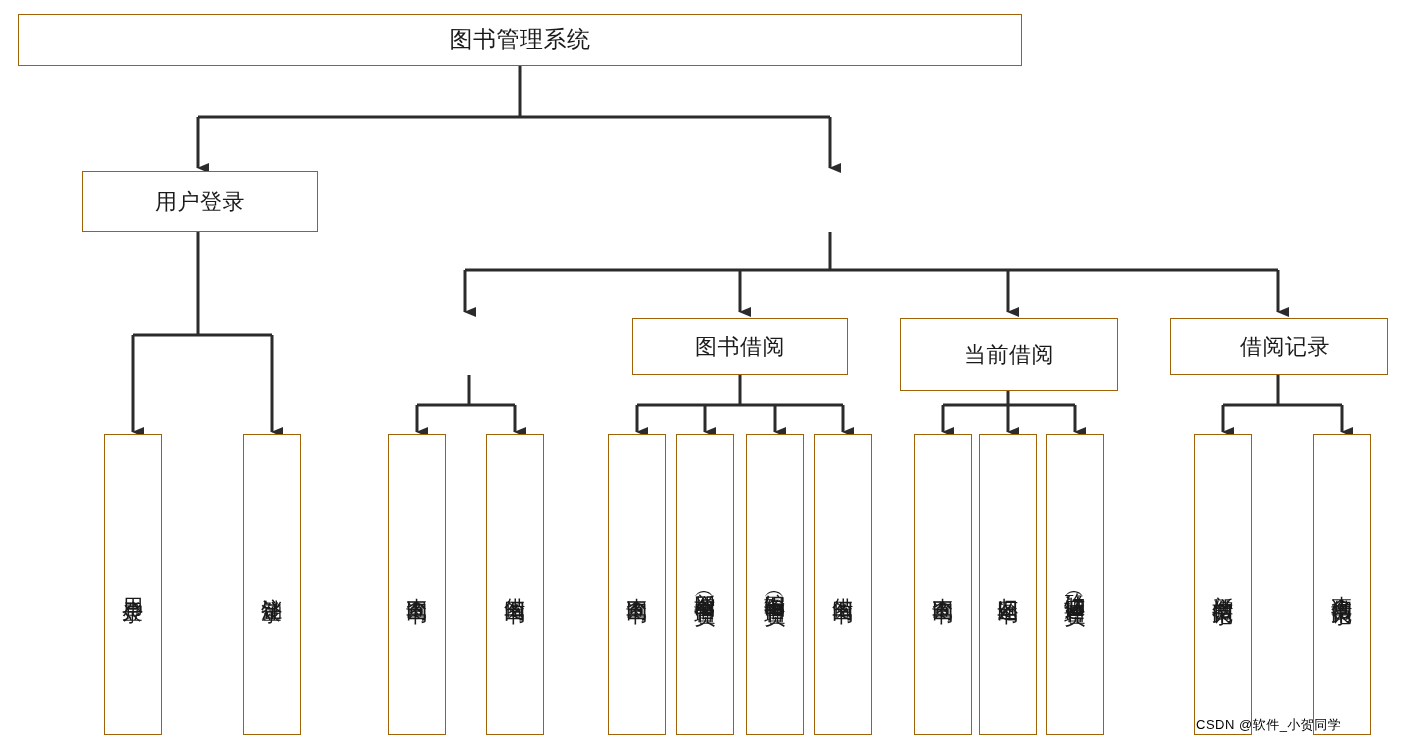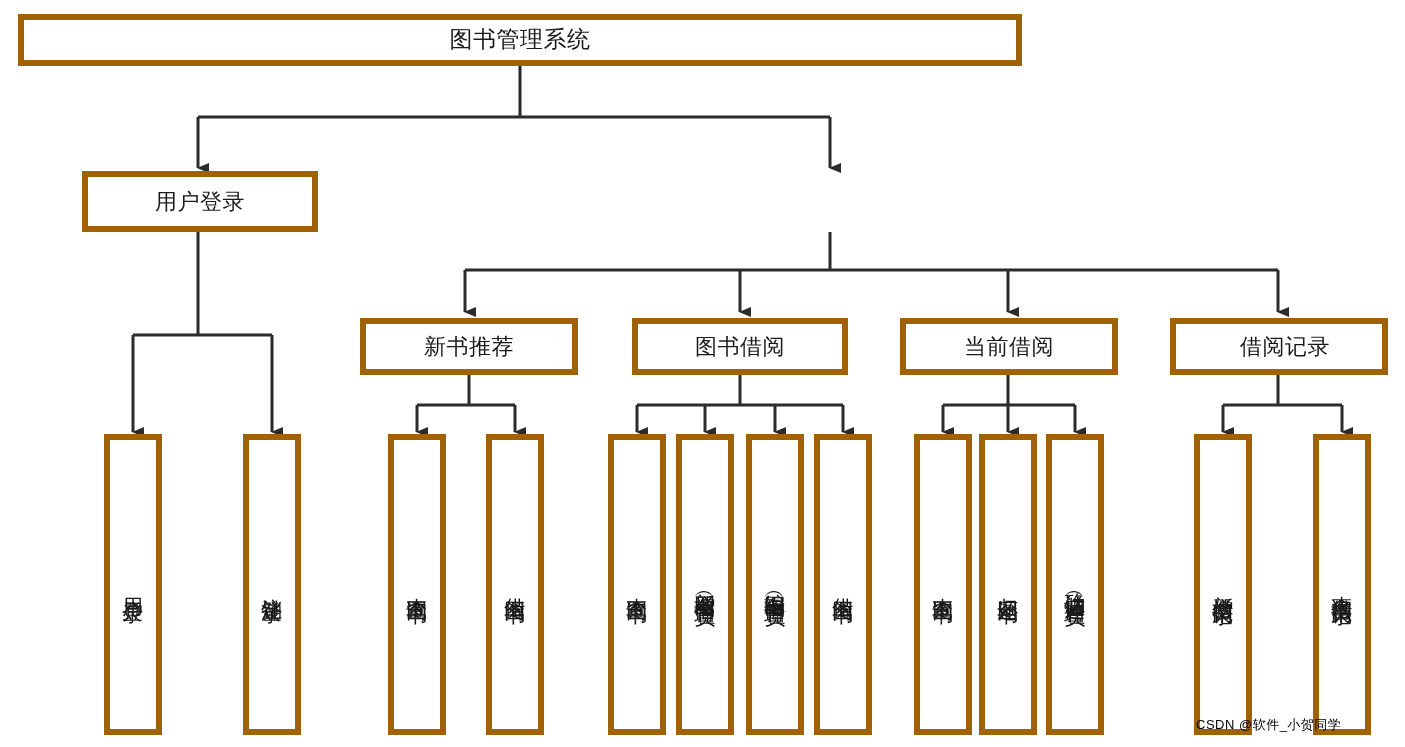--- a/index.html
+++ b/index.html
@@ -22,21 +22,21 @@
     position: absolute;
     left: 0;
     top: 0;
     width: 1405px;
     height: 747px;
     pointer-events: none;
   }
   .node {
     position: absolute;
     box-sizing: border-box;
-    border: 6px solid #a16207;
+    border: 1px solid #a16207;
     background: #ffffff;
     display: flex;
     align-items: center;
     justify-content: center;
     color: #1a1a1a;
   }
   .node-label {
     display: block;
     text-align: center;
     letter-spacing: 0.5px;
@@ -128,27 +128,24 @@
   </svg>
 
   <div class="node horiz root" style="left:18px; top:14px; width:1004px; height:52px;">
     <span class="node-label">图书管理系统</span>
   </div>
 
   <div class="node horiz" style="left:82px; top:171px; width:236px; height:61px;">
     <span class="node-label">用户登录</span>
   </div>
 
-  <div class="node horiz" style="left:360px; top:318px; width:218px; height:57px;">
-    <span class="node-label">新书推荐</span>
-  </div>
   <div class="node horiz" style="left:632px; top:318px; width:216px; height:57px;justify-content:center;">
     <span class="node-label">图书借阅</span>
   </div>
-  <div class="node horiz" style="left:900px; top:318px; width:218px; height:57px;">
+  <div class="node horiz" style="left:900px; top:318px; width:218px; height:73px;">
     <span class="node-label">当前借阅</span>
   </div>
   <div class="node horiz" style="left:1170px; top:318px; width:218px; height:57px;padding-left:12px;">
     <span class="node-label">借阅记录</span>
   </div>
 
   <div class="node vert" style="left:104px; top:434px; width:58px; height:301px;">
     <span class="node-label">用户登录</span>
   </div>
   <div class="node vert" style="left:243px; top:434px; width:58px; height:301px;">

